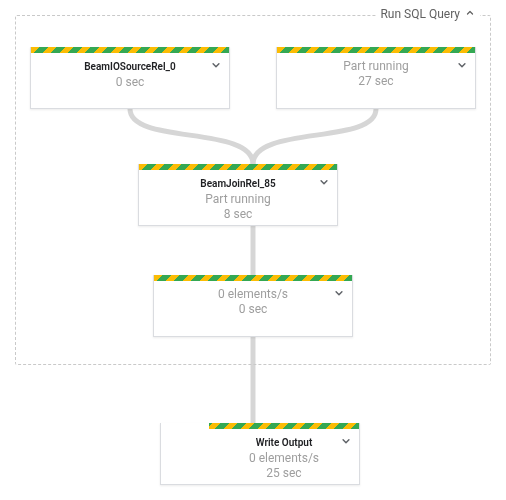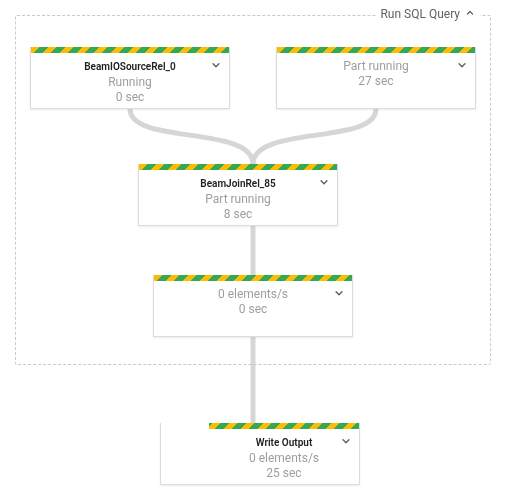--- a/index.html
+++ b/index.html
@@ -111,21 +111,20 @@
 
 <div class="node" style="left:30px; top:47px;">
   <div class="node-stripe"></div>
   <div class="node-body">
     <div class="chevron">
       <svg width="14" height="14" viewBox="0 0 24 24">
           <path d="M7 10l5 5 5-5" fill="none" stroke="#5f6368" stroke-width="2.5" stroke-linecap="round" stroke-linejoin="round"></path>
         </svg>
     </div>
     <div class="node-title">BeamIOSourceRel_0</div>
-    <div class="node-sub">Running</div>
     <div class="node-sub">0 sec</div>
   </div>
 </div>
 
 <div class="node" style="left:276px; top:47px;">
   <div class="node-stripe"></div>
   <div class="node-body">
     <div class="chevron">
       <svg width="14" height="14" viewBox="0 0 24 24">
           <path d="M7 10l5 5 5-5" fill="none" stroke="#5f6368" stroke-width="2.5" stroke-linecap="round" stroke-linejoin="round"></path>

